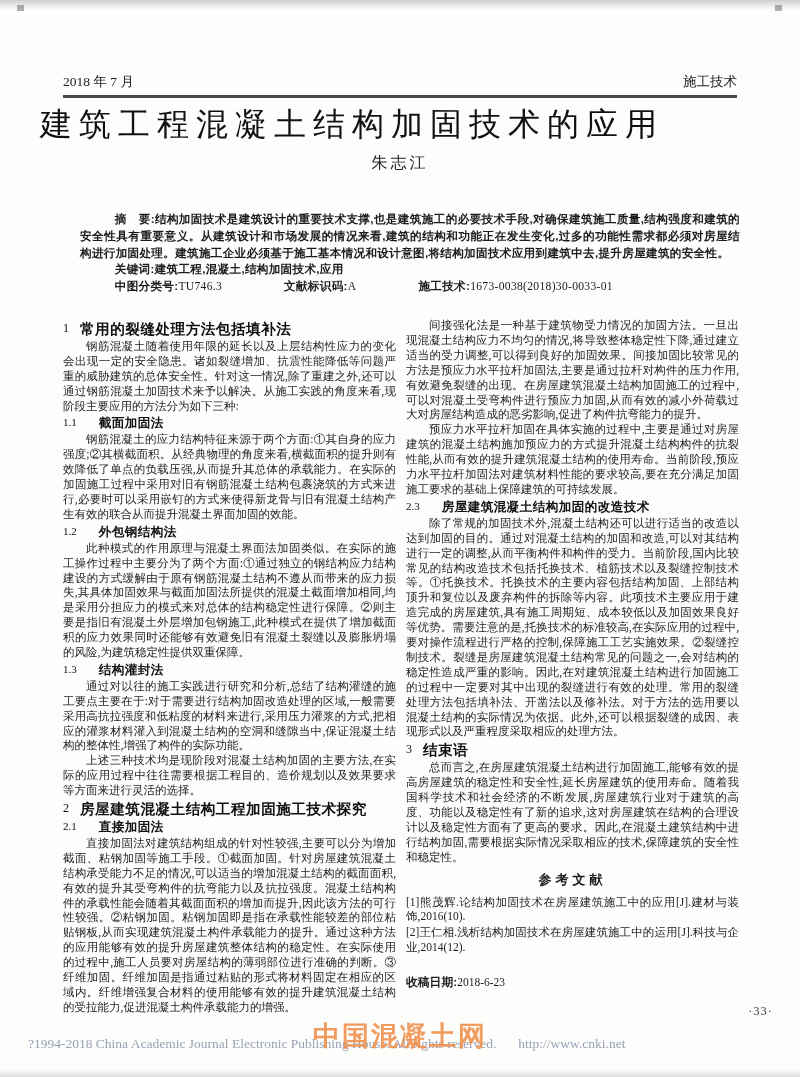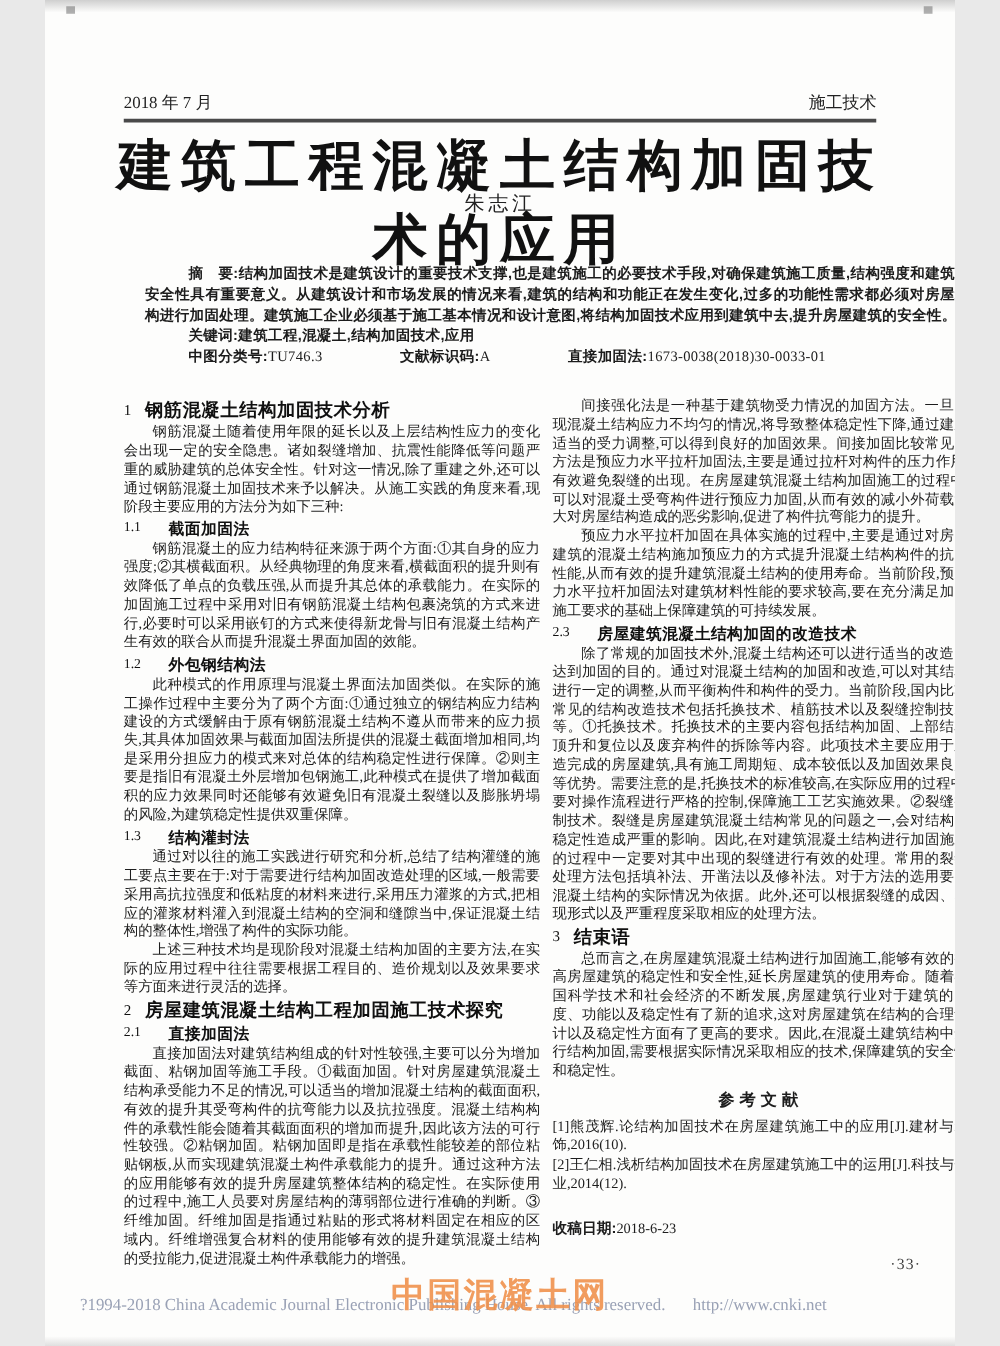--- a/index.html
+++ b/index.html
@@ -1,35 +1,35 @@
 <!DOCTYPE html>
 <html><head>
 <meta charset="utf-8">
 <style>
   html,body{margin:0;padding:0;background:#e9e9e9;}
   .page{
-    position:relative;width:728px;height:1077px;margin:0 auto;
+    position:relative;width:800px;height:1077px;margin:0 auto;
     background:#fdfdfc;overflow:hidden;color:#1e1e1e;
     font-family:"Liberation Serif","DejaVu Serif",serif;
   }
   .scan-top{position:absolute;top:0;left:0;right:0;height:10px;
     background:linear-gradient(#cfcfcf,#fdfdfc);}
   .scan-bottom{position:absolute;bottom:0;left:0;right:0;height:8px;
     background:linear-gradient(#fdfdfc,#dedede);}
   .speck{position:absolute;background:#6f6f6f;opacity:.55;}
   .speck.tl{top:5px;left:17px;width:7px;height:6px;}
   .speck.tr{top:5px;right:18px;width:7px;height:6px;}
 
   .header{position:absolute;top:73px;left:63px;right:63px;
     display:flex;justify-content:space-between;font-size:13.5px;color:#222;}
   .rule{position:absolute;top:95px;left:63px;right:63px;height:3px;background:#4a4a4a;}
 
-  .title{position:absolute;top:103px;left:40px;right:40px;margin:0;text-align:center;
+  .title{position:absolute;top:103px;left:40px;right:40px;margin:0;
     font-family:"Liberation Sans","DejaVu Sans",sans-serif;
-    font-weight:bold;font-size:44px;letter-spacing:7px;color:#111;}
+    font-weight:normal;font-size:32px;letter-spacing:7px;color:#111;}
   .author{position:absolute;top:153px;left:0;right:0;text-align:center;
     font-size:16px;letter-spacing:3px;color:#222;}
   .affiliation{position:absolute;top:180px;left:0;right:0;text-align:center;
     font-size:12px;color:#2a2a2a;letter-spacing:1px;}
 
   .meta{position:absolute;top:211px;left:80px;width:660px;
     font-family:"Liberation Sans","DejaVu Sans",sans-serif;
     font-size:11.6px;line-height:16.8px;text-align:justify;color:#1c1c1c;}
   .meta-p{margin:0;text-indent:3em;font-weight:bold;letter-spacing:.3px;}
   .meta-p .val{font-family:"Liberation Serif","DejaVu Serif",serif;font-weight:normal;}
@@ -78,28 +78,28 @@
     <span>施工技术</span>
   </div>
   <div class="rule"></div>
 
   <h1 class="title">建筑工程混凝土结构加固技术的应用</h1>
   <div class="author">朱志江</div>
 
   <div class="meta">
     <p class="meta-p"><b>摘　要:</b><span>结构加固技术是建筑设计的重要技术支撑,也是建筑施工的必要技术手段,对确保建筑施工质量,结构强度和建筑的安全性具有重要意义。从建筑设计和市场发展的情况来看,建筑的结构和功能正在发生变化,过多的功能性需求都必须对房屋结构进行加固处理。建筑施工企业必须基于施工基本情况和设计意图,将结构加固技术应用到建筑中去,提升房屋建筑的安全性。</span></p>
     <p class="meta-p"><b>关键词:</b><span>建筑工程,混凝土,结构加固技术,应用</span></p>
-    <p class="meta-p clc-row"><span class="pair"><b>中图分类号:</b><span class="val">TU746.3</span></span><span class="pair"><b>文献标识码:</b><span class="val">A</span></span><span class="pair"><b>直接加固法:</b><span class="val">1673-0038(2018)30-0033-01</span></span></p>
+    <p class="meta-p clc-row"><span class="pair"><b>中图分类号:</b><span class="val">TU746.3</span></span><span class="pair"><b>文献标识码:</b><span class="val">A</span></span><span class="pair"><b>施工技术:</b><span class="val">1673-0038(2018)30-0033-01</span></span></p>
   </div>
 
   <div class="columns">
     <div class="col">
       <div class="h-main">
         <span class="h-num">1</span>
-        <span class="h-title">钢筋混凝土结构加固技术分析</span>
+        <span class="h-title">常用的裂缝处理方法包括填补法</span>
       </div>
       <p>钢筋混凝土随着使用年限的延长以及上层结构性应力的变化会出现一定的安全隐患。诸如裂缝增加、抗震性能降低等问题严重的威胁建筑的总体安全性。针对这一情况,除了重建之外,还可以通过钢筋混凝土加固技术来予以解决。从施工实践的角度来看,现阶段主要应用的方法分为如下三种:</p>
       <div class="h-sub">
         <span class="h-num">1.1</span>
         <span class="h-title">截面加固法</span>
       </div>
       <p>钢筋混凝土的应力结构特征来源于两个方面:①其自身的应力强度;②其横截面积。从经典物理的角度来看,横截面积的提升则有效降低了单点的负载压强,从而提升其总体的承载能力。在实际的加固施工过程中采用对旧有钢筋混凝土结构包裹浇筑的方式来进行,必要时可以采用嵌钉的方式来使得新龙骨与旧有混凝土结构产生有效的联合从而提升混凝土界面加固的效能。</p>
       <div class="h-sub">
         <span class="h-num">1.2</span>
         <span class="h-title">外包钢结构法</span>

